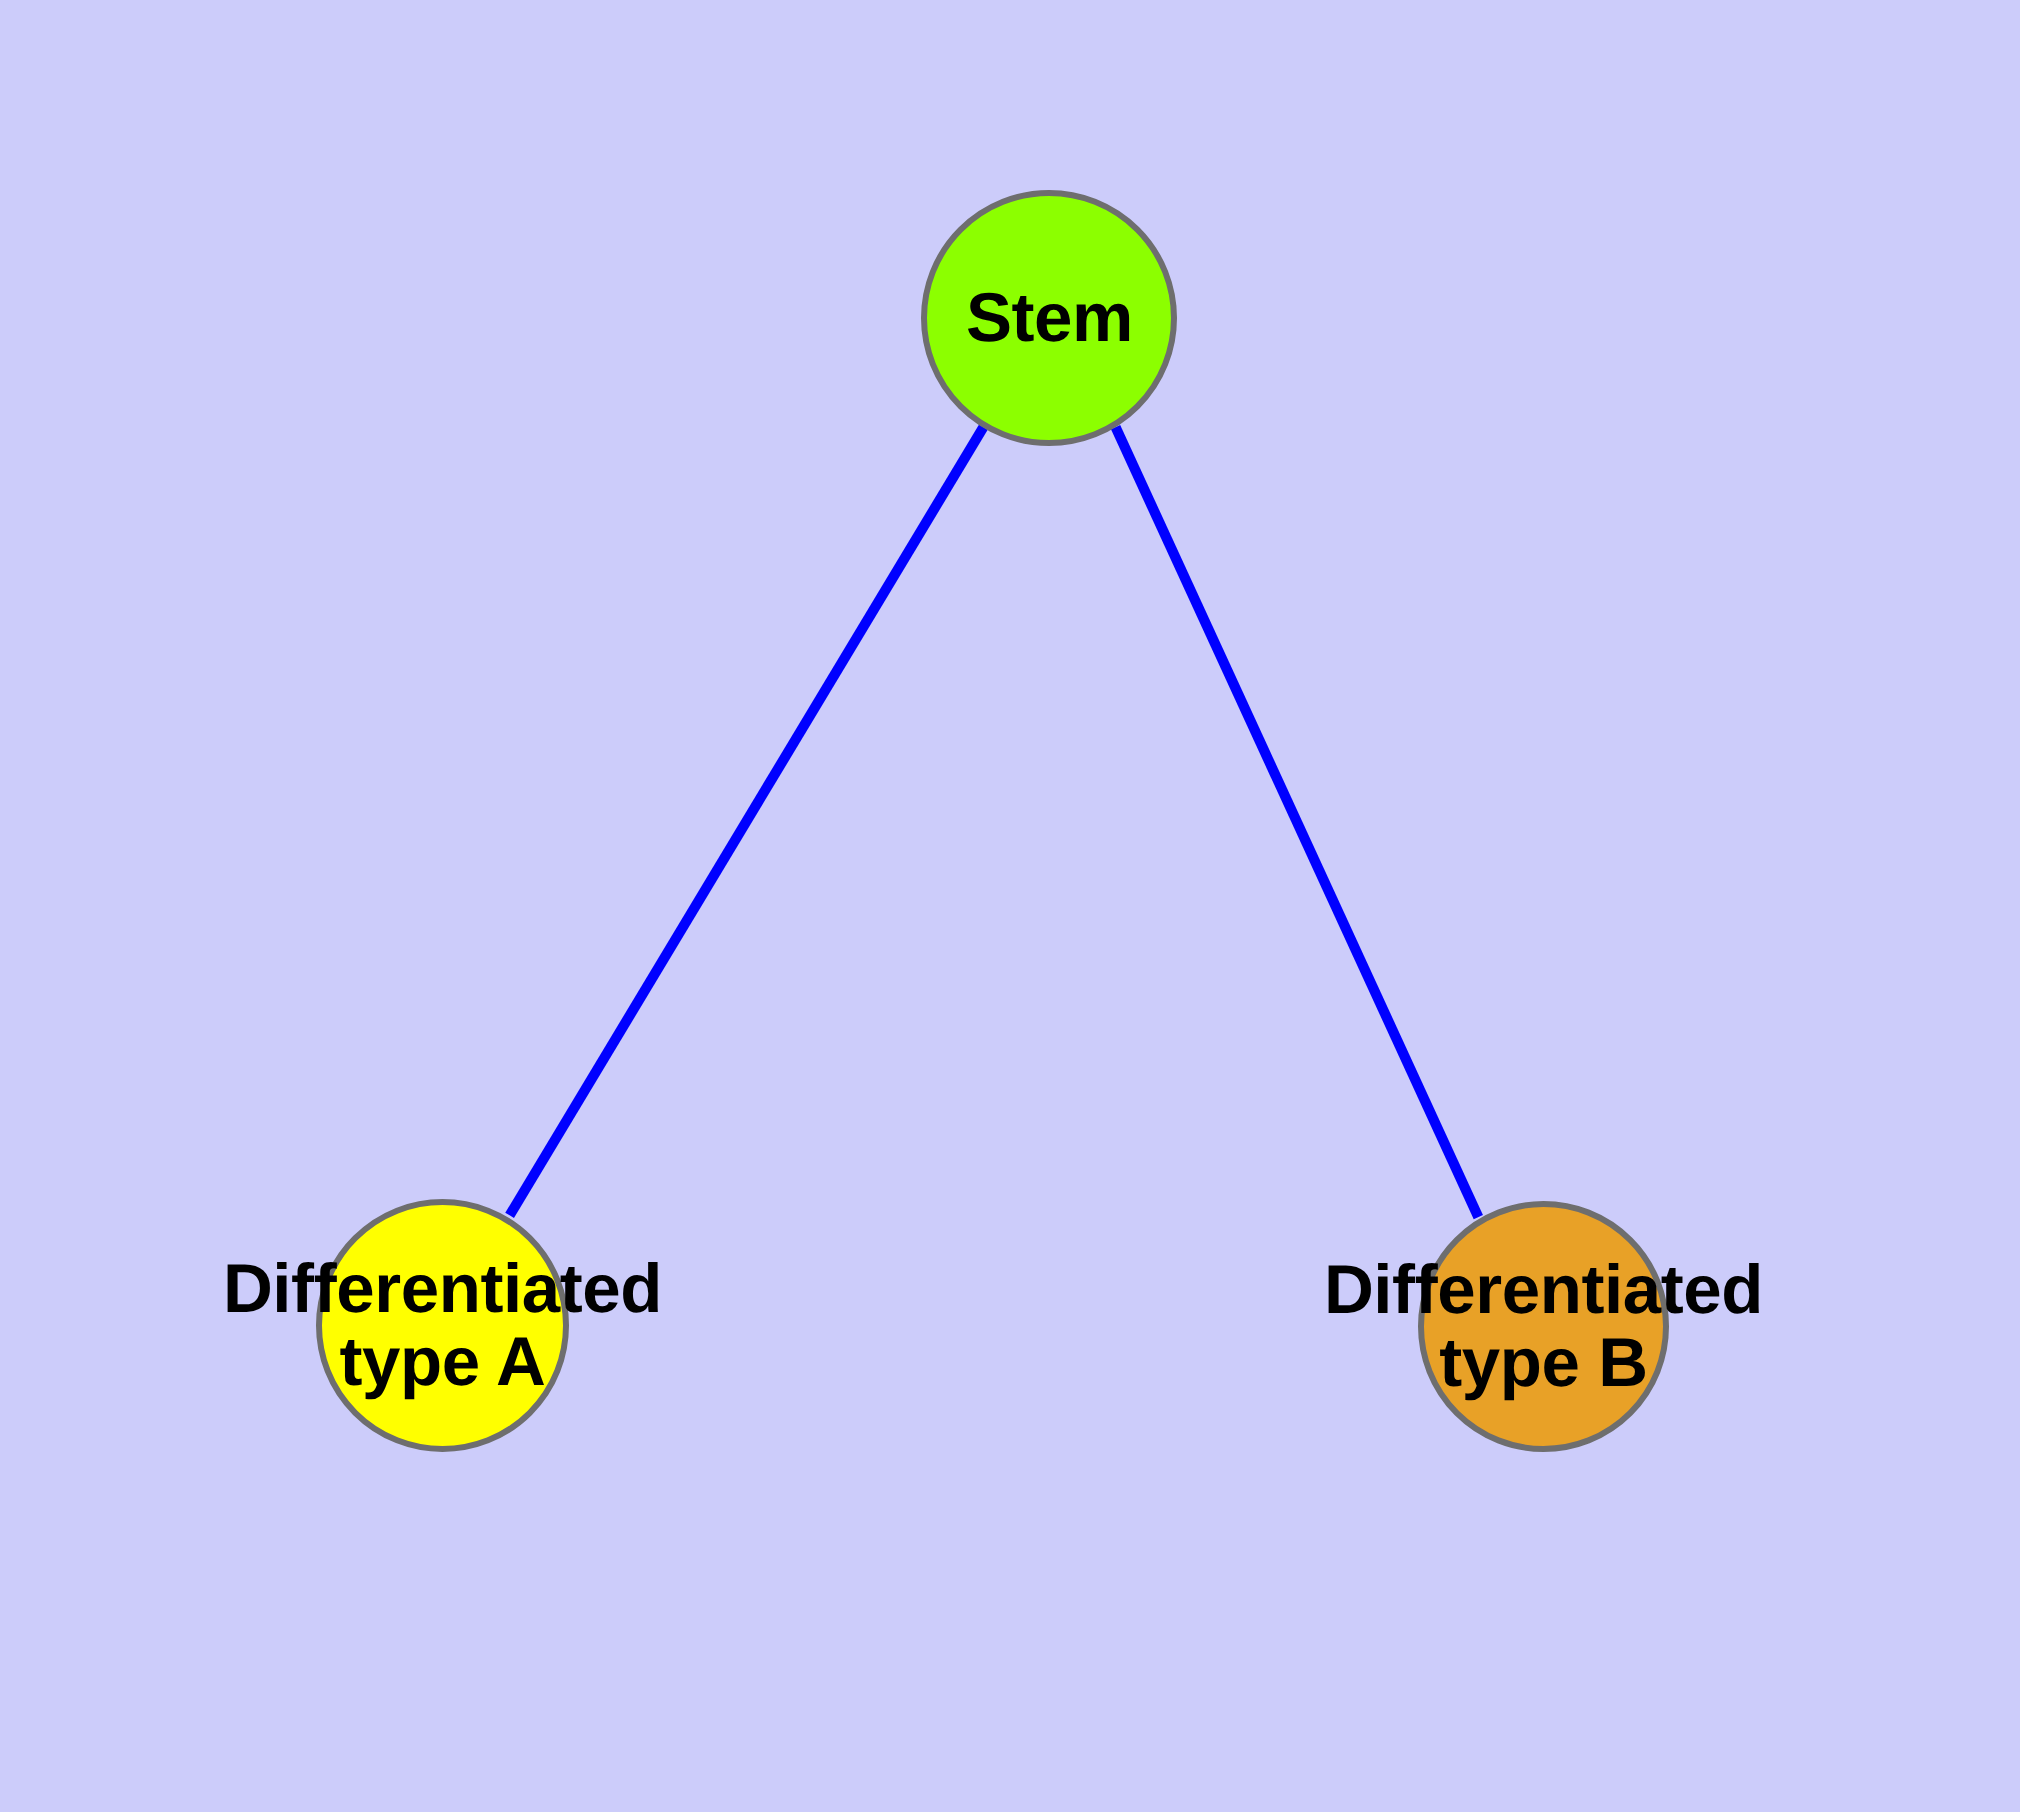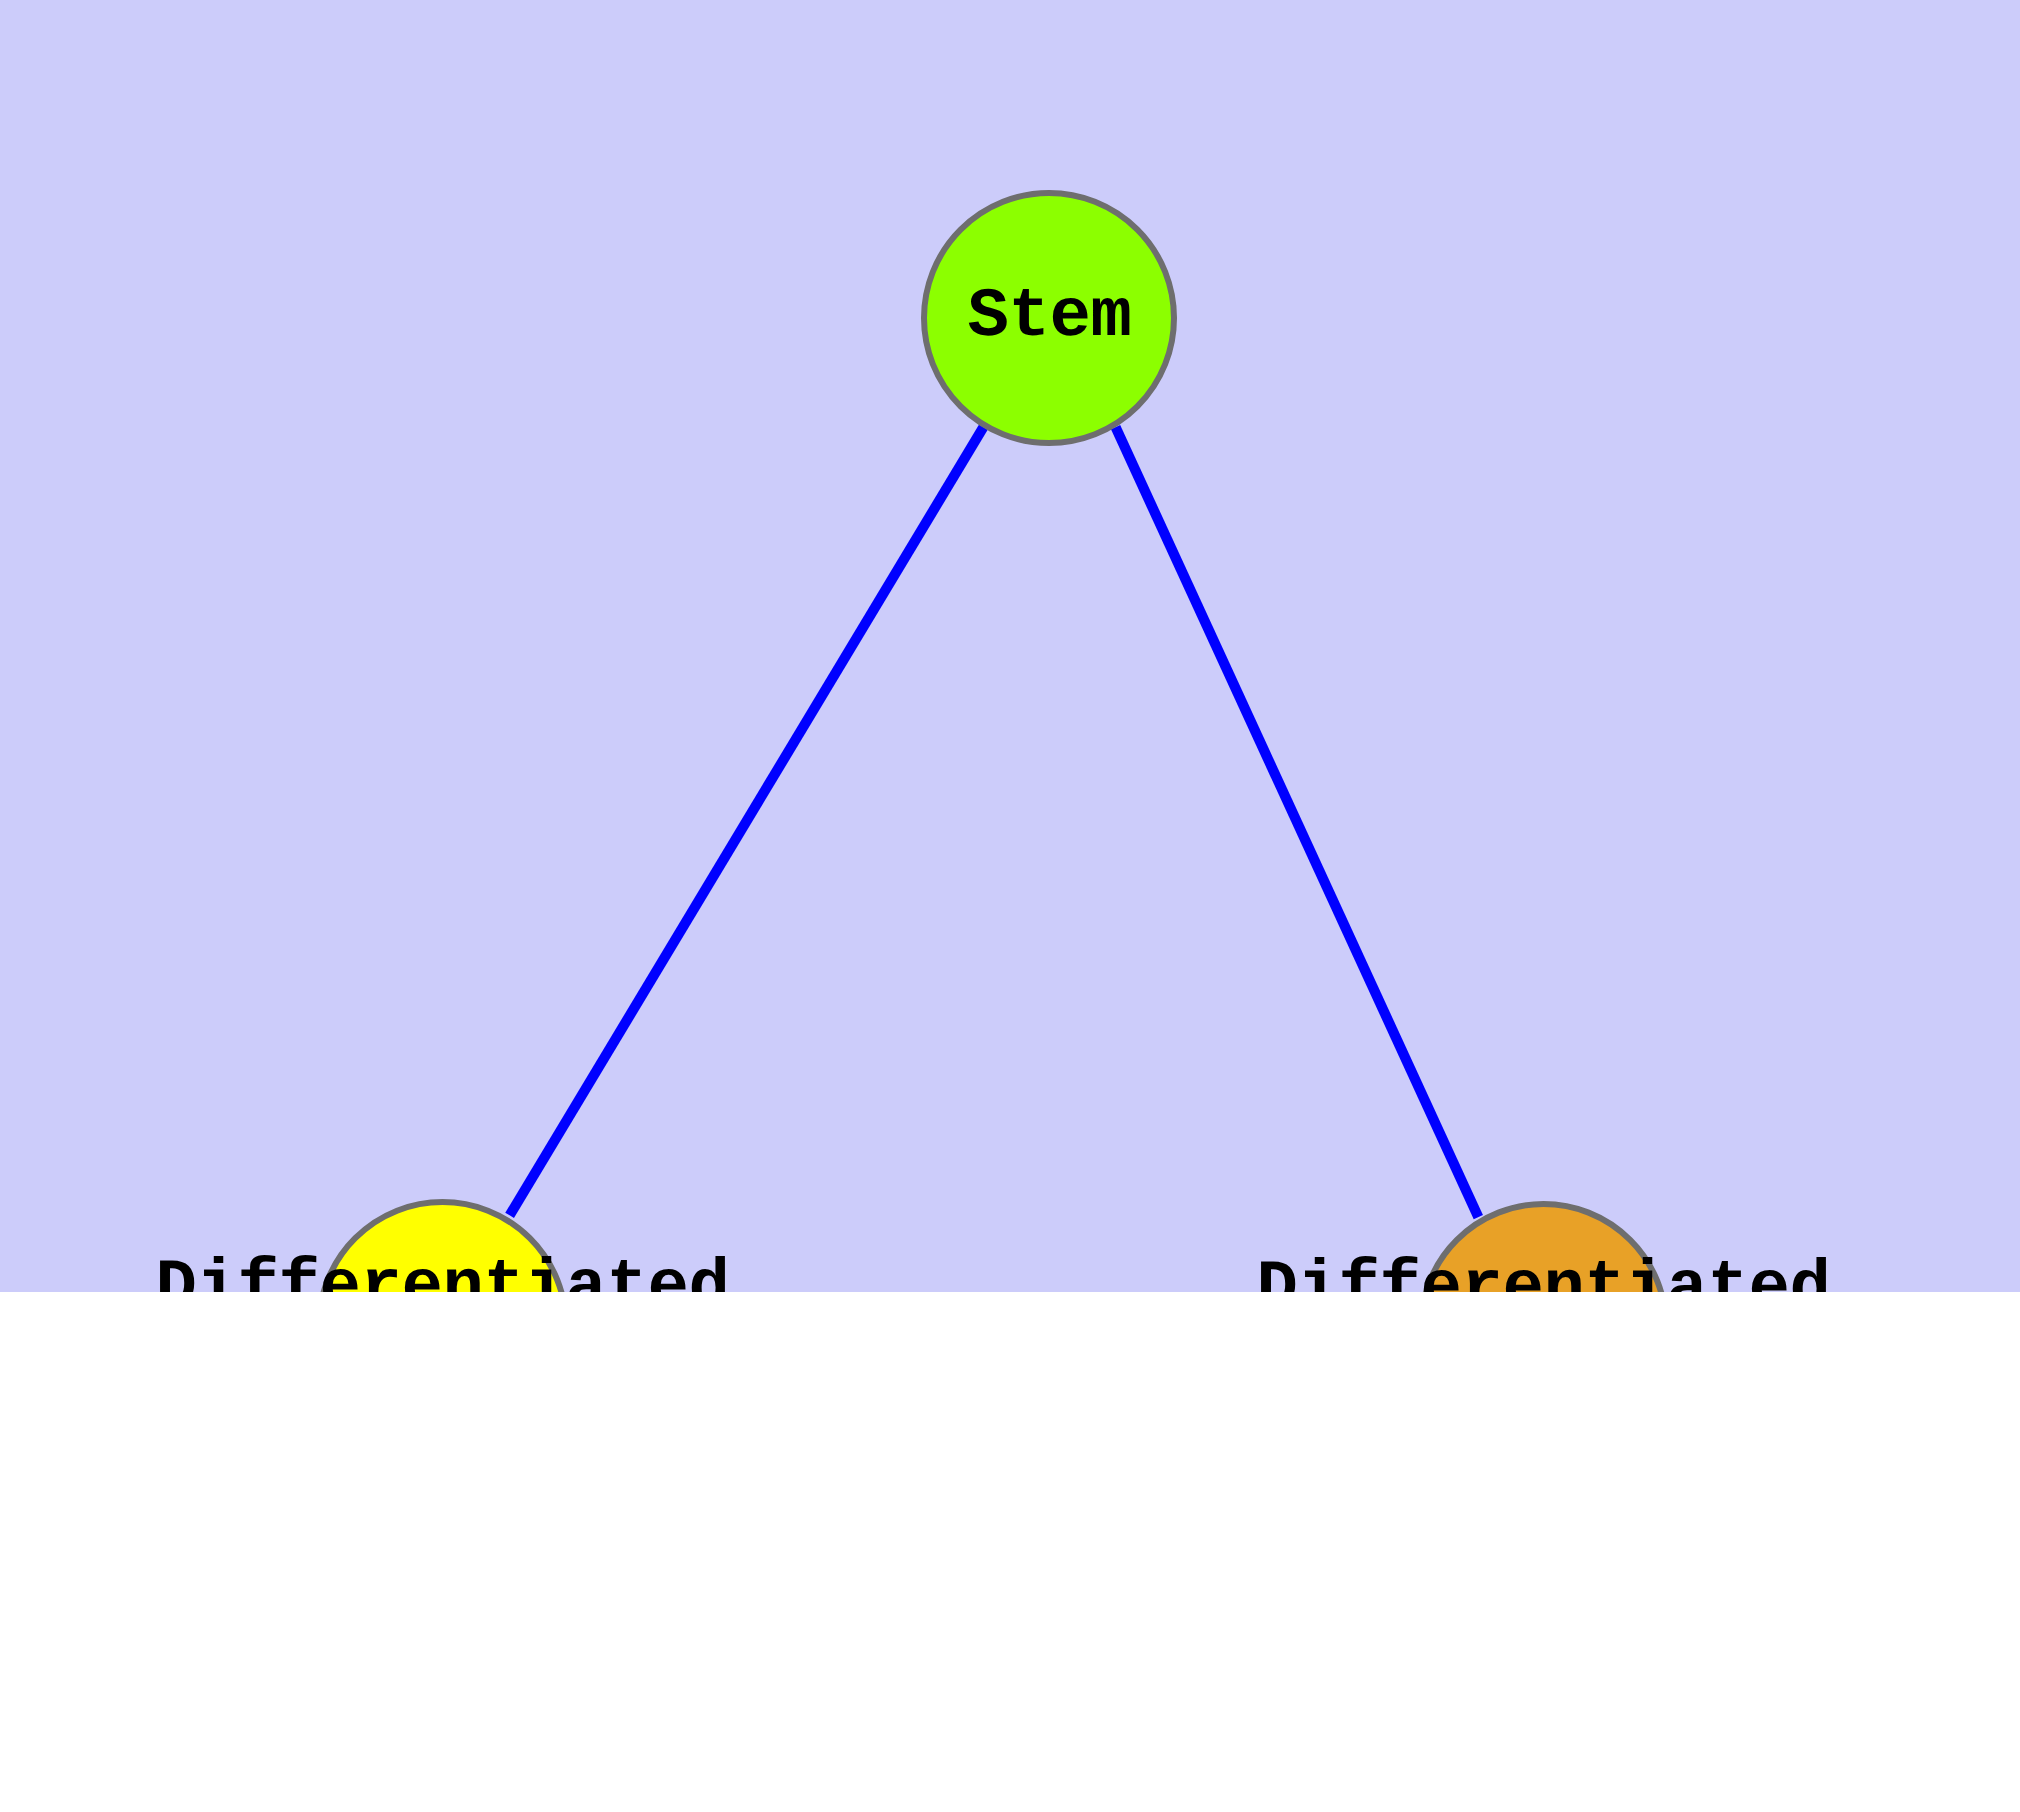--- a/index.html
+++ b/index.html
@@ -46,21 +46,21 @@
     line-height: 1.06;
     white-space: pre;
     letter-spacing: -0.4px;
     pointer-events: none;
     text-rendering: geometricPrecision;
   }
 </style>
 </head>
 <body>
 
-<div id="canvas" style="width: 2021px; height: 1292px; font-family: Liberation Mono, monospace;">
+<div id="canvas" style="width: 2021px; height: 1812px;">
 
   <div id="bg-rect" style="width: 2021px; height: 1812px; background: rgb(204, 204, 250);"></div>
 
   <svg id="edge-layer" viewBox="0 0 2384 2138" width="2021" height="1812" xmlns="http://www.w3.org/2000/svg">
     <line stroke-linecap="butt" x1="1160" y1="504" x2="601" y2="1434" stroke="#0000ff" stroke-width="12"></line>
     <line stroke-linecap="butt" x1="1316" y1="504" x2="1744" y2="1436" stroke="#0000ff" stroke-width="12"></line>
   </svg>
 
   <div id="node-layer">
 

